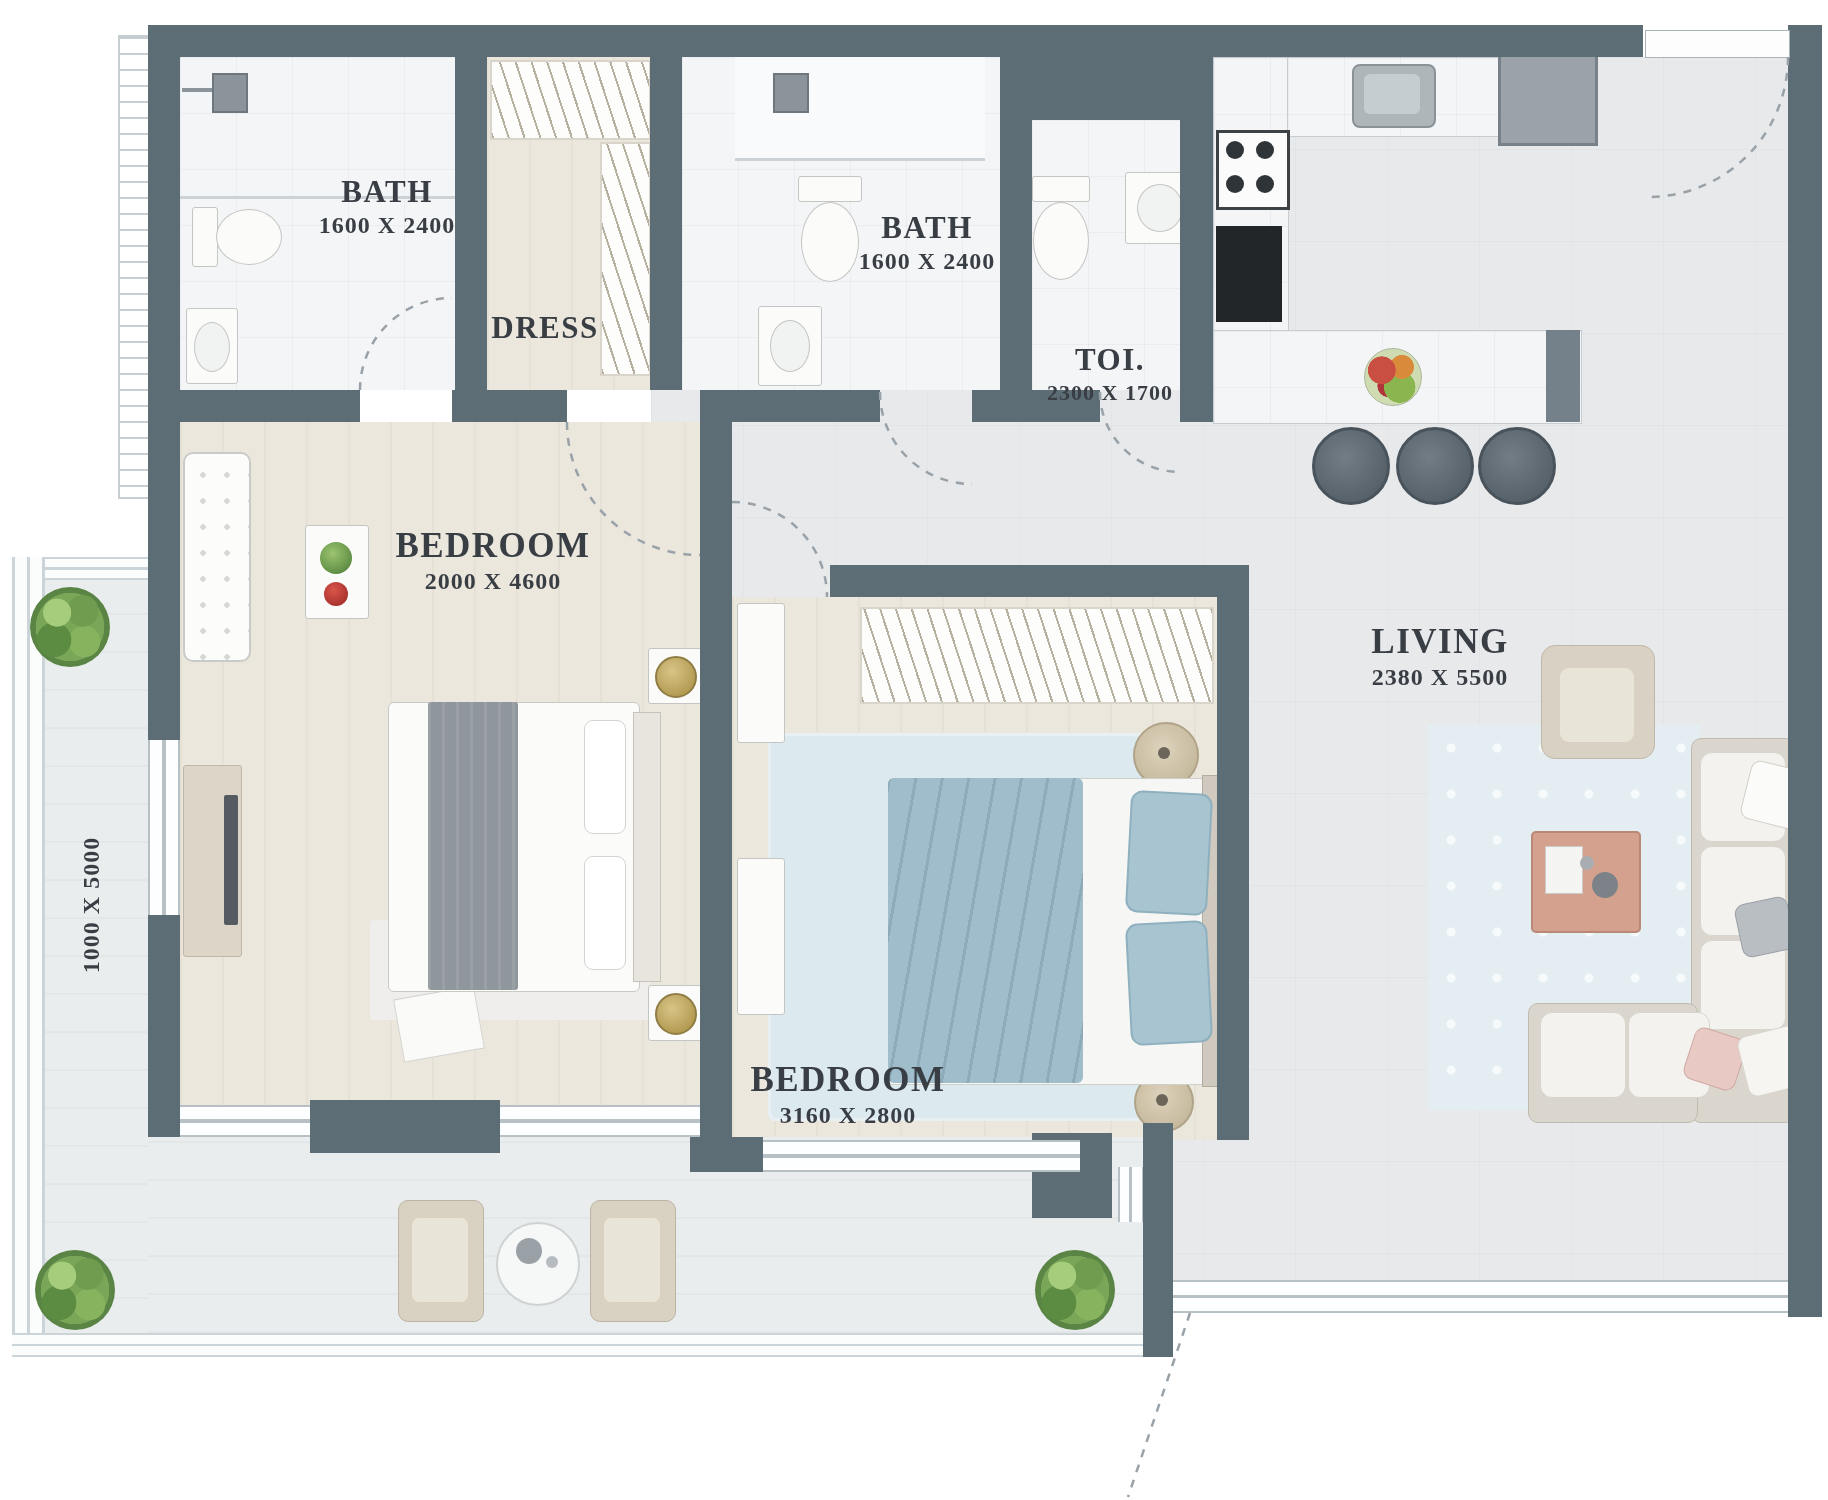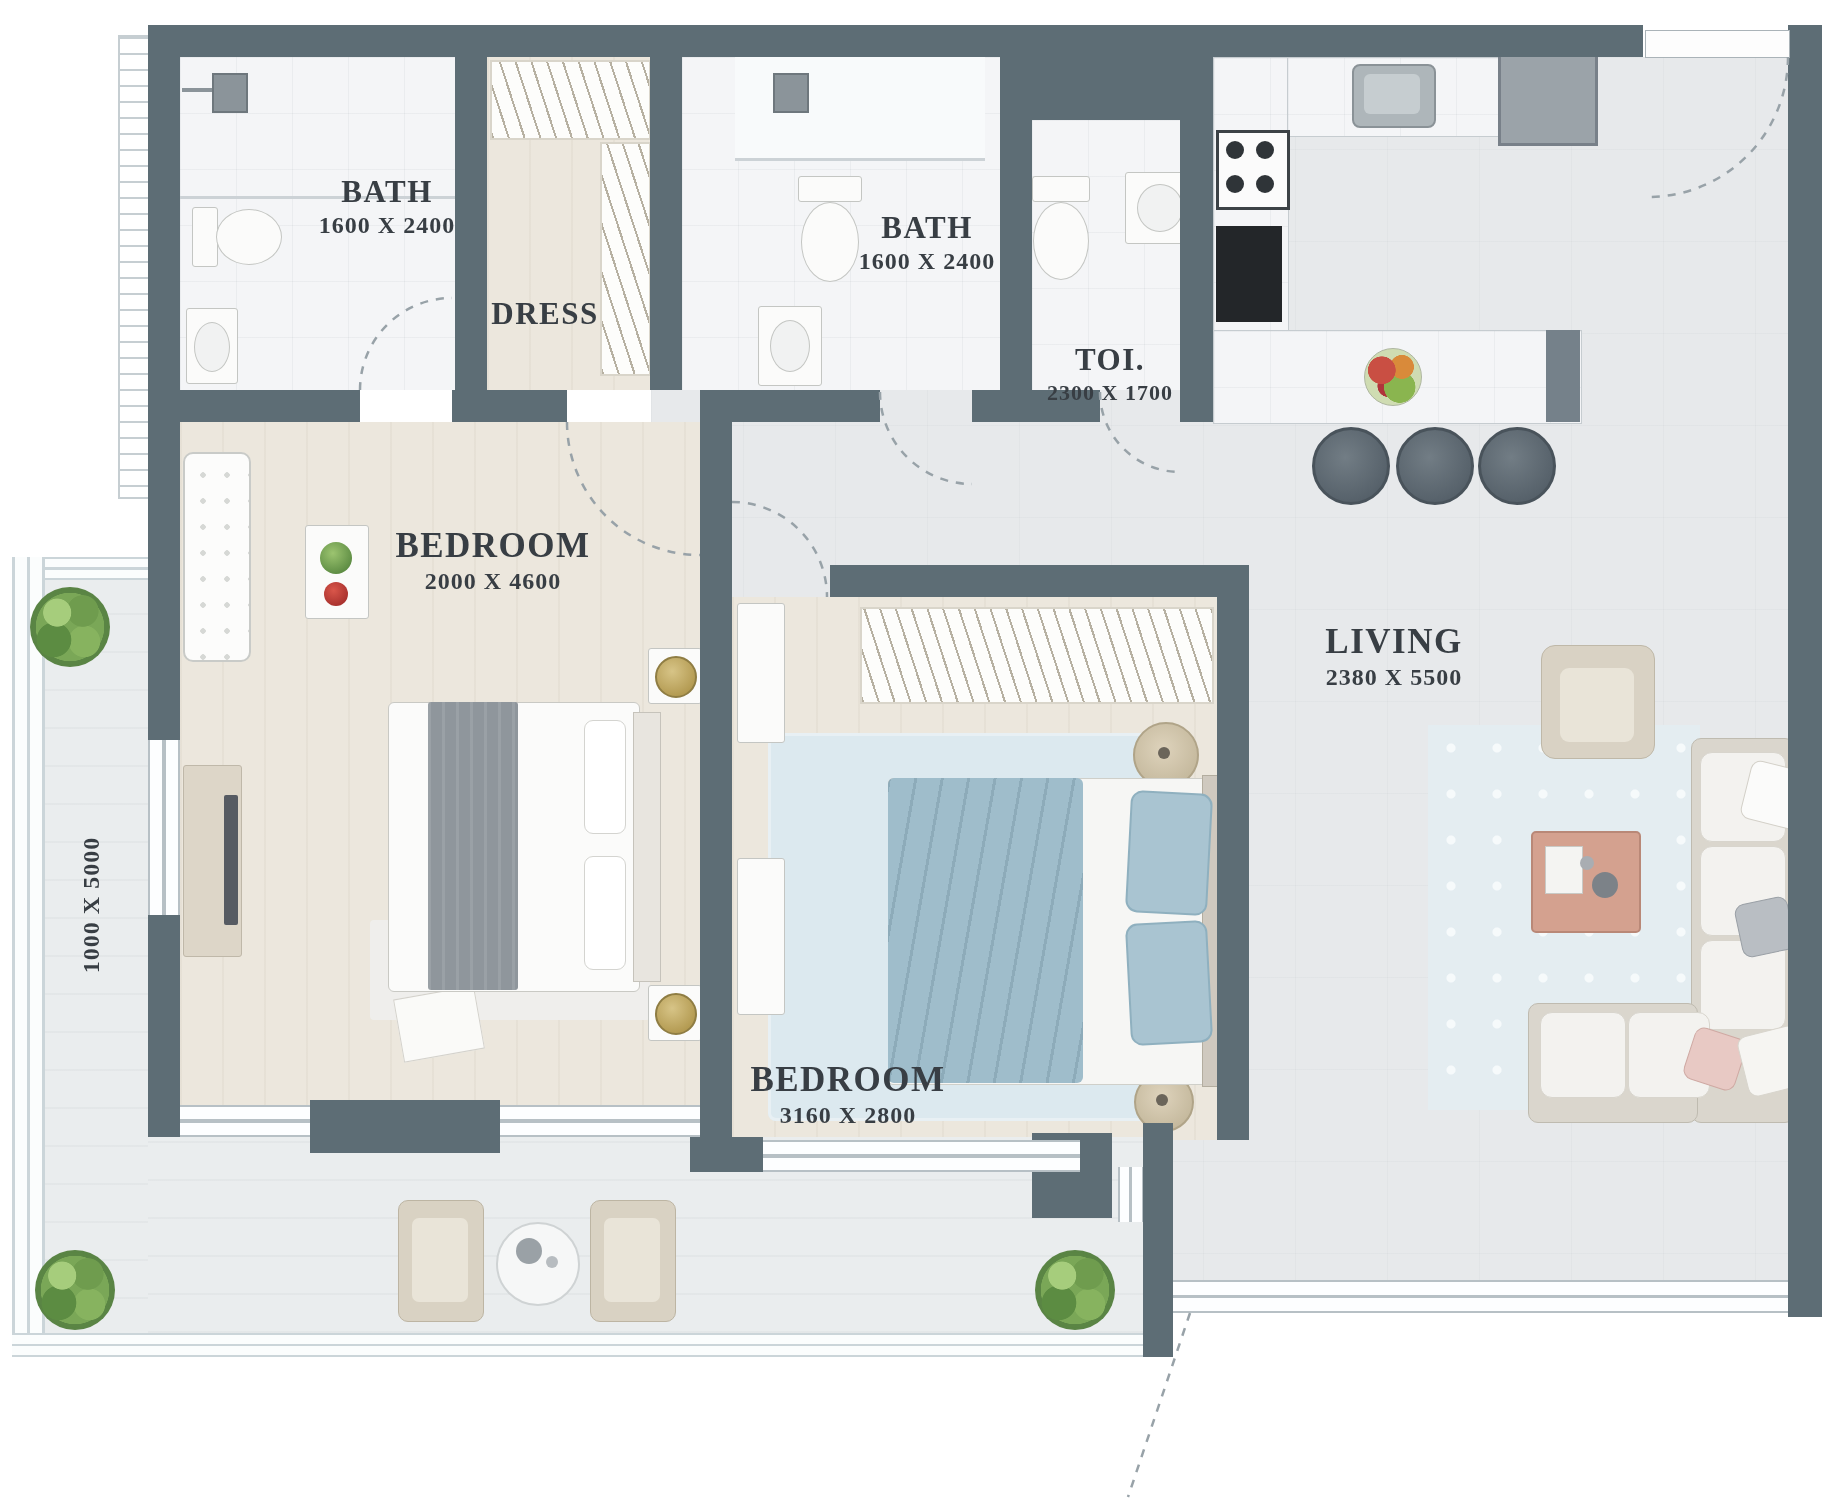--- a/index.html
+++ b/index.html
@@ -229,36 +229,36 @@
       <path d="M 1100 392 A 80 80 0 0 0 1180 472"></path>
       <path d="M 732 502 A 95 95 0 0 1 827 597"></path>
       <path d="M 1190 1313 L 1128 1497"></path>
     </g>
   </svg>
 
   <div class="room-label" style="left:387px;top:176px">
     <div class="rname small">BATH</div>
     <div class="rdim">1600 X 2400</div>
   </div>
-  <div class="room-label" style="left:545px;top:298px">
+  <div class="room-label" style="left:545px;top:312px">
     <div class="rname small">DRESS</div>
   </div>
   <div class="room-label" style="left:927px;top:212px">
     <div class="rname small">BATH</div>
     <div class="rdim">1600 X 2400</div>
   </div>
   <div class="room-label" style="left:1110px;top:344px;z-index:61">
     <div class="rname small">TOI.</div>
     <div class="rdim" style="font-size:22px">2300 X 1700</div>
   </div>
   <div class="room-label" style="left:493px;top:528px">
     <div class="rname">BEDROOM</div>
     <div class="rdim">2000 X 4600</div>
   </div>
-  <div class="room-label" style="left:1394px;top:624px">
+  <div class="room-label" style="left:1440px;top:624px">
     <div class="rname">LIVING</div>
     <div class="rdim">2380 X 5500</div>
   </div>
   <div class="room-label" style="left:848px;top:1062px;z-index:61">
     <div class="rname">BEDROOM</div>
     <div class="rdim">3160 X 2800</div>
   </div>
   <div class="room-label vert" style="left:90px;top:905px">
     <div class="rdim" style="font-size:24px">1000 X 5000</div>
   </div>

